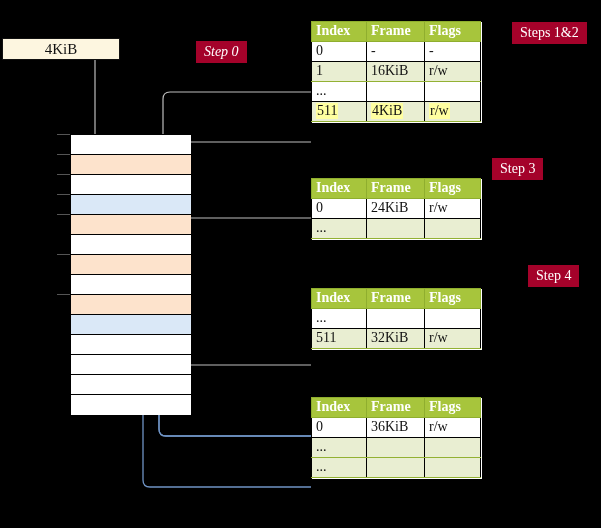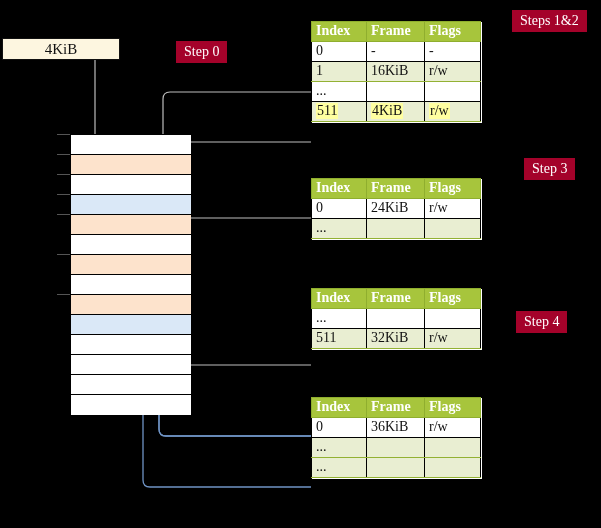--- a/index.html
+++ b/index.html
@@ -52,24 +52,24 @@
   .step-pill {
     position: absolute;
     background: #a4022a;
     color: #ffffff;
     font-size: 14px;
     line-height: 17px;
     padding: 2px 8px 3px 8px;
     white-space: nowrap;
     box-sizing: border-box;
   }
-  #step-0   { left: 176px; top: 41px; }
-  #step-12  { left: 512px; top: 10px; }
-  #step-3   { left: 524px; top: 158px; }
-  #step-4   { left: 516px; top: 265px; margin-top: 46px; }
+  #step-0   { left: 196px; top: 41px; font-style: italic; }
+  #step-12  { left: 512px; top: 22px; }
+  #step-3   { left: 492px; top: 158px; }
+  #step-4   { left: 528px; top: 265px; }
 
   
   #memcol {
     position: absolute;
     left: 70px;
     top: 134px;
     width: 120px;
     height: 280px;
     box-sizing: border-box;
     border: 1px solid #000000;

